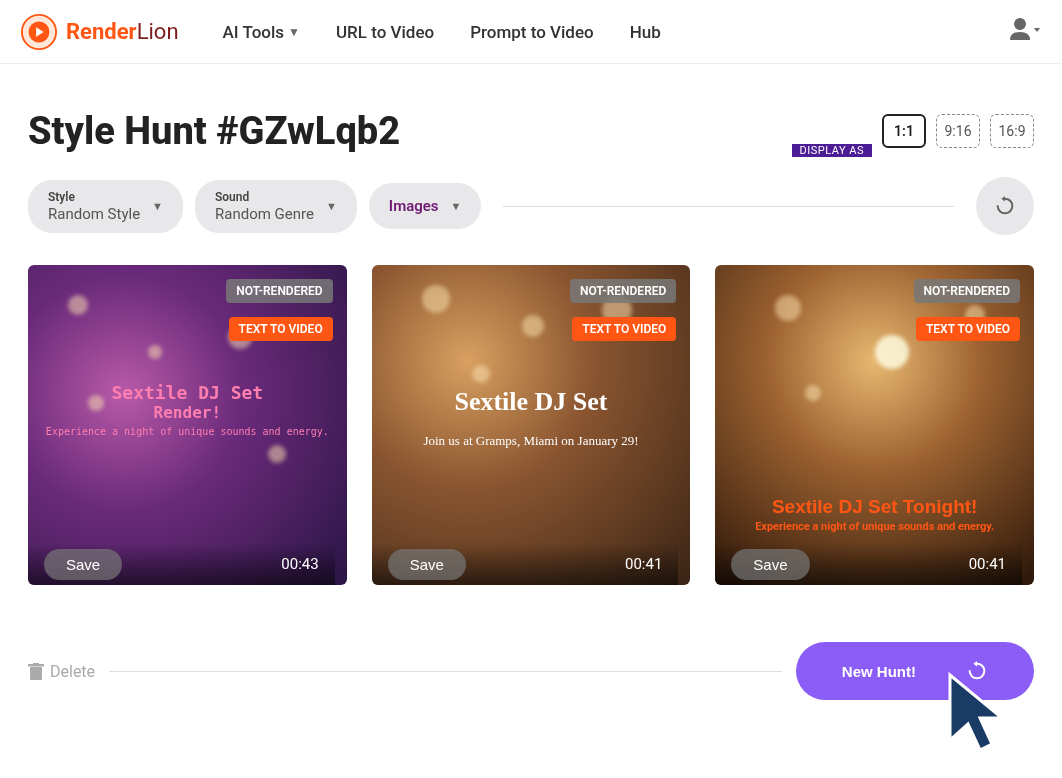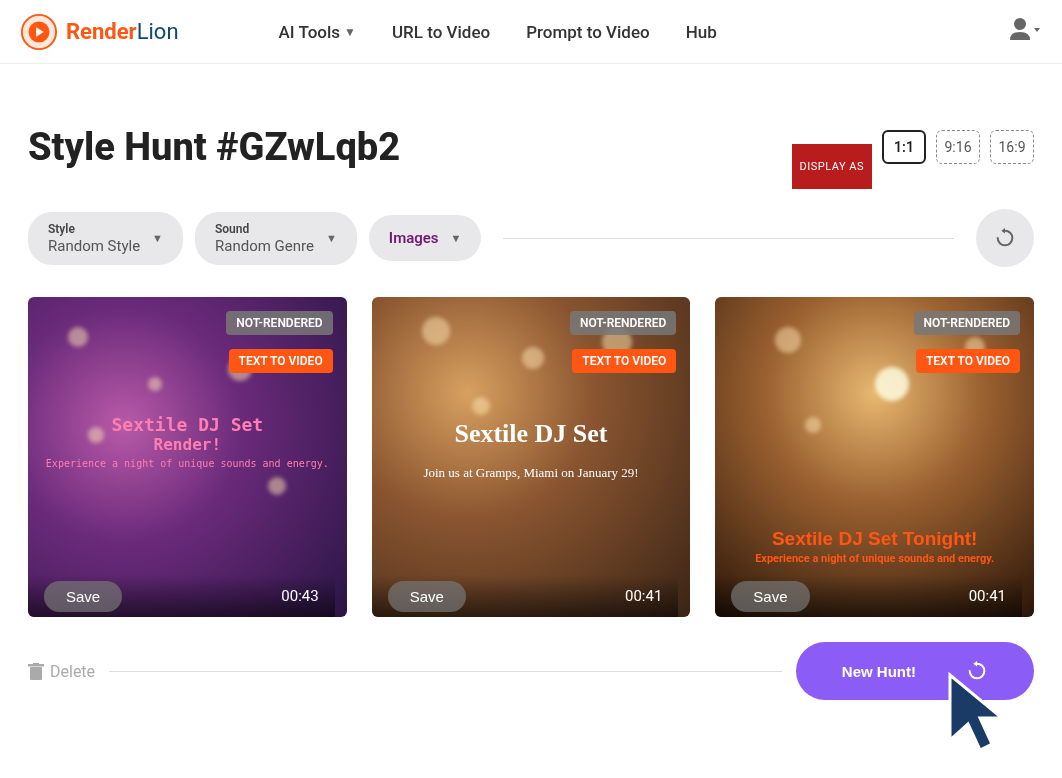--- a/index.html
+++ b/index.html
@@ -3,31 +3,31 @@
 <meta charset="utf-8">
 <style>
 * { margin: 0; padding: 0; box-sizing: border-box; }
 body { font-family: -apple-system, BlinkMacSystemFont, "Segoe UI", Roboto, sans-serif; background: #fff; width: 1062px; height: 778px; overflow: hidden; position: relative; }
 
 
 .header { height: 64px; display: flex; align-items: center; padding: 0 20px; border-bottom: 1px solid #eee; }
 .logo { display: flex; align-items: center; gap: 8px; font-size: 22px; font-weight: 700; }
 .logo-icon { width: 38px; height: 38px; }
 .logo-text { color: #ff5614; }
-.logo-text2 { color: #0c4a6e; font-weight: 400; }
-.nav { display: flex; gap: 36px; margin-left: 100px; justify-content: space-between; }
+.logo-text2 { color: #7f1d1d; font-weight: 400; }
+.nav { display: flex; gap: 36px; margin-left: 44px; justify-content: space-between; }
 .nav-item { color: #333; font-size: 17px; font-weight: 500; cursor: pointer; display: flex; align-items: center; gap: 4px; }
 .nav-item .caret { font-size: 12px; color: #666; }
 .user-icon { margin-left: auto; color: #555; }
 
 
 .page-header { display: flex; align-items: center; justify-content: space-between; padding: 40px 28px 20px 28px; }
 .page-title { font-size: 38px; font-weight: 800; color: #222; }
 .display-as { display: flex; align-items: center; gap: 10px; }
-.display-label { background: #b91c1c; color: #fff; font-size: 11px; padding: 16px 8px; letter-spacing: 0.5px; margin-top: 40px; }
+.display-label { background: #4c1d95; color: #fff; font-size: 11px; padding: 0 8px; letter-spacing: 0.5px; margin-top: 40px; }
 .ratio-btn { width: 44px; height: 34px; border: 1.5px dashed #888; border-radius: 6px; display: flex; align-items: center; justify-content: center; font-size: 14px; color: #555; cursor: pointer; background: #fff; }
 .ratio-btn.active { border: 2px solid #222; color: #222; font-weight: 600; }
 
 
 .filters { display: flex; align-items: center; gap: 12px; padding: 0 28px; margin-bottom: 30px; }
 .filter-pill { background: #e8e8ea; border-radius: 24px; padding: 10px 20px; display: flex; align-items: center; gap: 12px; cursor: pointer; }
 .filter-pill .label { font-size: 12px; color: #444; font-weight: 600; display: block; }
 .filter-pill .value { font-size: 15px; color: #555; }
 .filter-pill .caret { color: #666; font-size: 11px; }
 .filter-pill.simple { padding: 14px 20px; }

